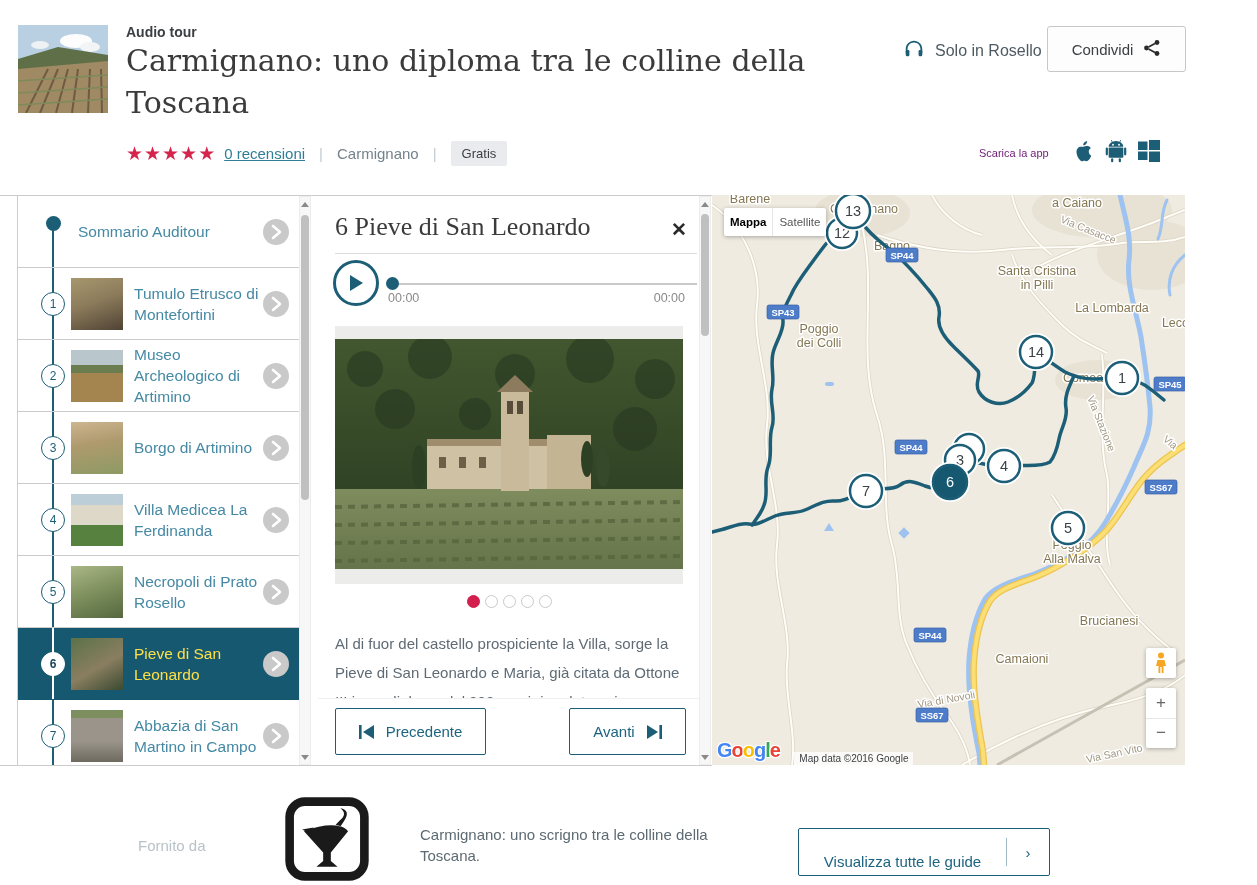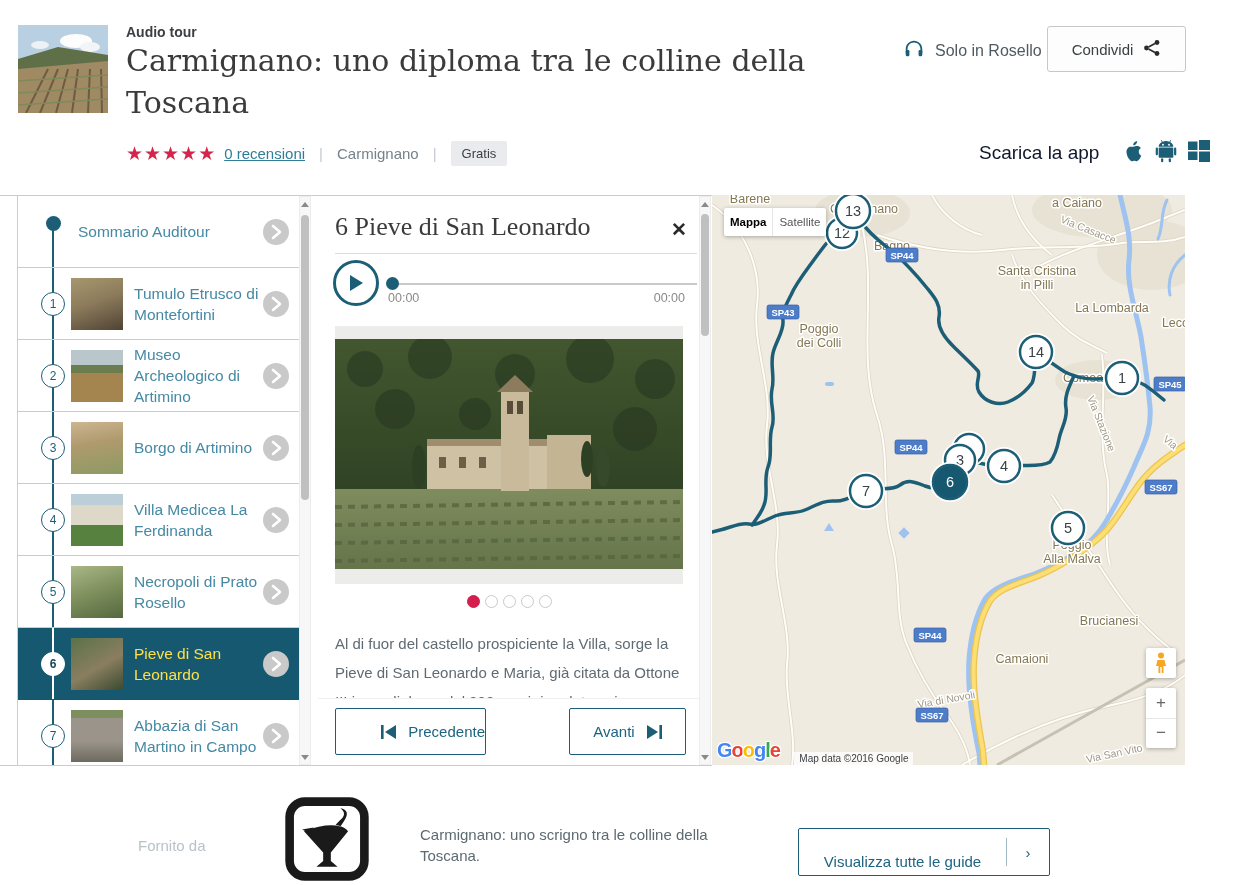--- a/index.html
+++ b/index.html
@@ -16,21 +16,21 @@
   .stars{color:#d6254d;font-size:19px;letter-spacing:1px;margin-right:8px;}
   .reviews{color:#2e7d99;text-decoration:underline;cursor:pointer;}
   .meta-sep{color:#c3cad0;margin:0 14px;font-size:15px;}
   .gratis{background:#e9ebee;color:#3c4043;font-size:13px;padding:5px 11px;border-radius:2px;}
   .lang-row{left:903px;top:38px;display:flex;align-items:center;}
   .lang-row .txt{font-size:16px;color:#4e5a62;margin-left:10px;}
   .share-btn{left:1047px;top:26px;width:137px;height:44px;background:#fdfdfd;border:1px solid #c7c7c7;
              border-radius:3px;display:flex;align-items:center;justify-content:center;cursor:pointer;
              font-size:15px;color:#3c4043;gap:10px;}
   .dl-row{left:979px;top:139px;display:flex;align-items:center;gap:11px;}
-  .dl-row .txt{font-size:19px;color:#0f172a;margin-right:12px;}
+  .dl-row .txt{font-size:11px;color:#701a75;margin-right:12px;}
 
   
   .main-topline{left:0;top:195px;width:712px;height:1px;background:#ccc;}
   .main-botline{left:0;top:765px;width:712px;height:1px;background:#ccc;}
   .side-leftline{left:17px;top:195px;width:1px;height:570px;background:#ccc;}
 
   
   .sidebar{left:18px;top:196px;width:282px;height:569px;overflow:hidden;background:#fff;}
   .stop-row{position:relative;width:282px;height:71px;border-bottom:1px solid #ccc;cursor:pointer;background:#fff;}
   .stop-row.summary{height:71px;}
@@ -85,21 +85,21 @@
   .d-photo{position:absolute;left:17px;top:130px;width:348px;height:258px;background:#ececea;}
   .d-photo svg{position:absolute;left:0;top:13px;}
   .dots-row{position:absolute;left:17px;top:399px;width:348px;display:flex;justify-content:center;gap:5px;}
   .dot{width:13px;height:13px;border-radius:50%;background:#fff;border:1px solid #c9c9c9;box-sizing:border-box;cursor:pointer;}
   .dot.active{background:#d21f4d;border-color:#d21f4d;}
   .d-desc{position:absolute;left:17px;top:433px;width:352px;height:69px;overflow:hidden;
           font-size:15px;line-height:29px;color:#5f6b74;}
   .d-btnbar{position:absolute;left:0;top:502px;width:381px;height:67px;background:#fff;border-top:1px solid #f0f0f0;}
   .nav-btn{position:absolute;top:9px;height:45px;border:1px solid #1d5e77;border-radius:2px;background:#fff;
            display:flex;align-items:center;justify-content:center;gap:12px;font-size:15px;color:#1d6480;cursor:pointer;}
-  .nav-prev{left:17px;width:149px;justify-content:flex-end;} .nav-next{left:251px;width:115px;}
+  .nav-prev{left:17px;width:149px;} .nav-next{left:251px;width:115px;}
 
   
   .map{left:712px;top:195px;width:473px;height:570px;background:#efebe1;overflow:hidden;cursor:grab;}
   .mlabel{font-family:"Liberation Sans",sans-serif;paint-order:stroke;stroke:#ffffff;stroke-width:3px;stroke-linejoin:round;}
   .mlabel.town{font-size:12.5px;fill:#857752;}
   .mlabel.street{font-size:10.5px;fill:#a39a85;}
   .mbadge-t{font-size:9.5px;font-weight:bold;fill:#ffffff;}
   .mmark-t{font-size:14.5px;fill:#3a4246;}
   .mmark-t.sel{fill:#ffffff;}
   .maptype{left:12px;top:13px;height:28px;display:flex;background:#fff;border-radius:2px;

